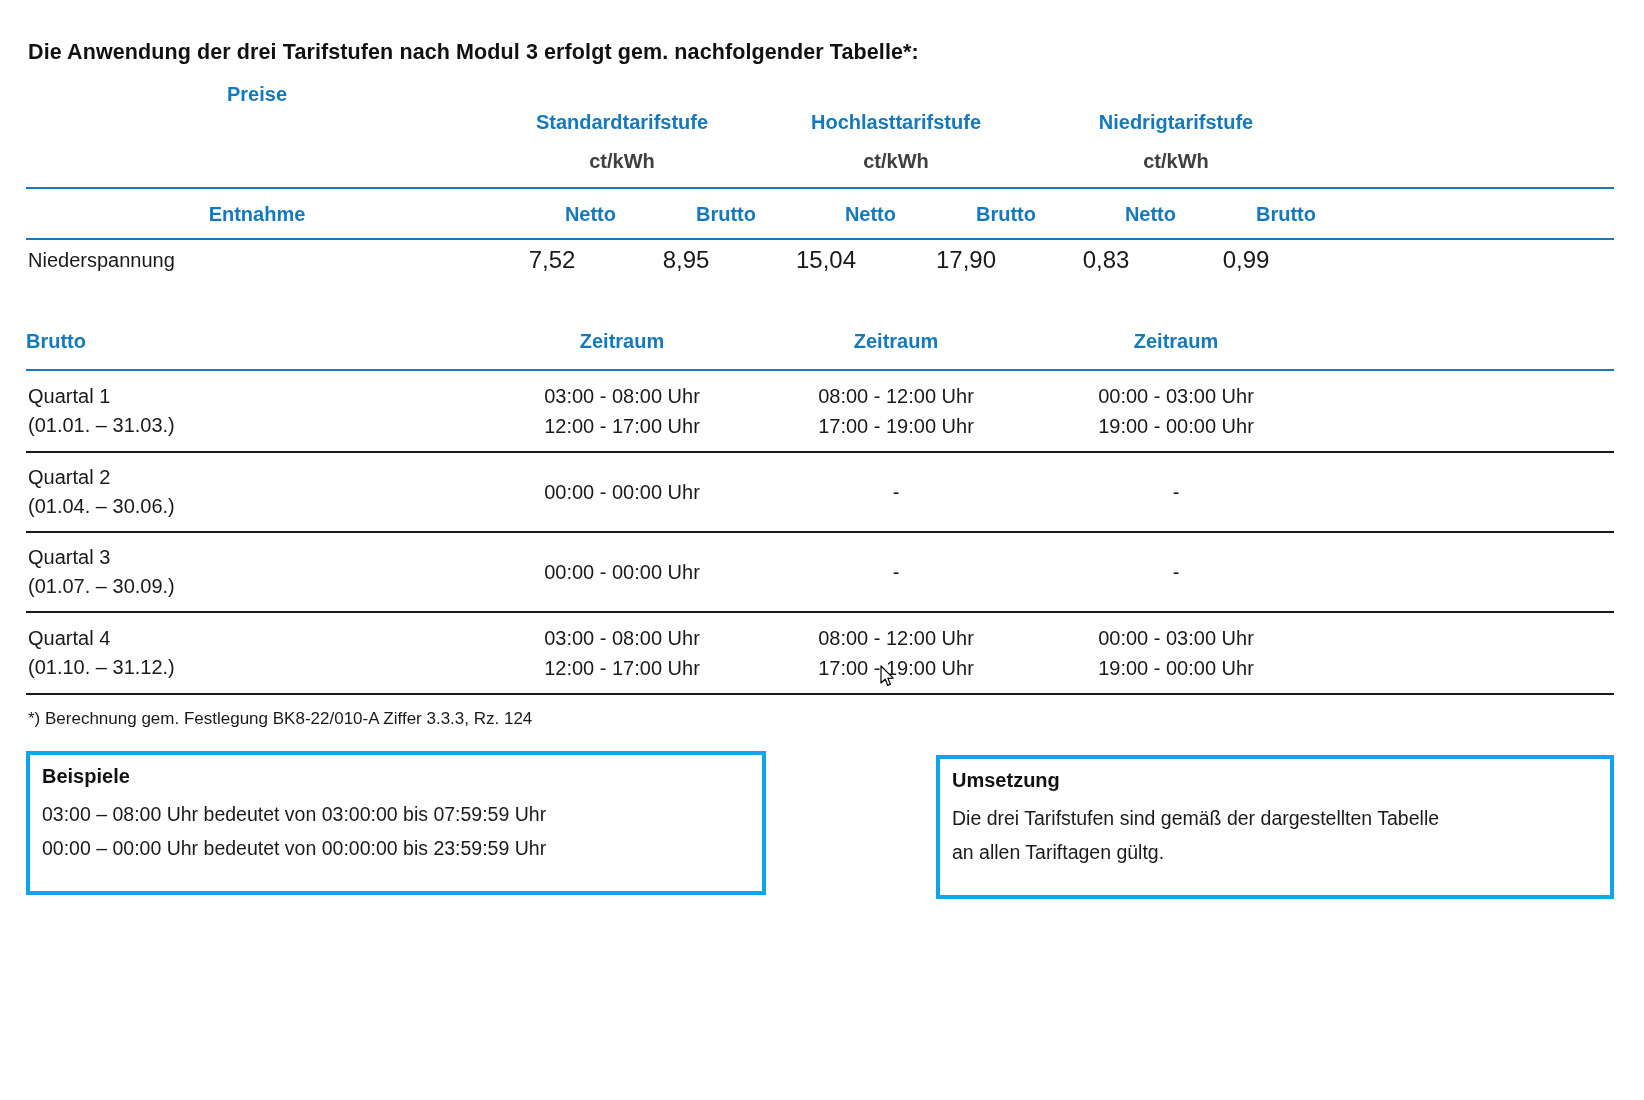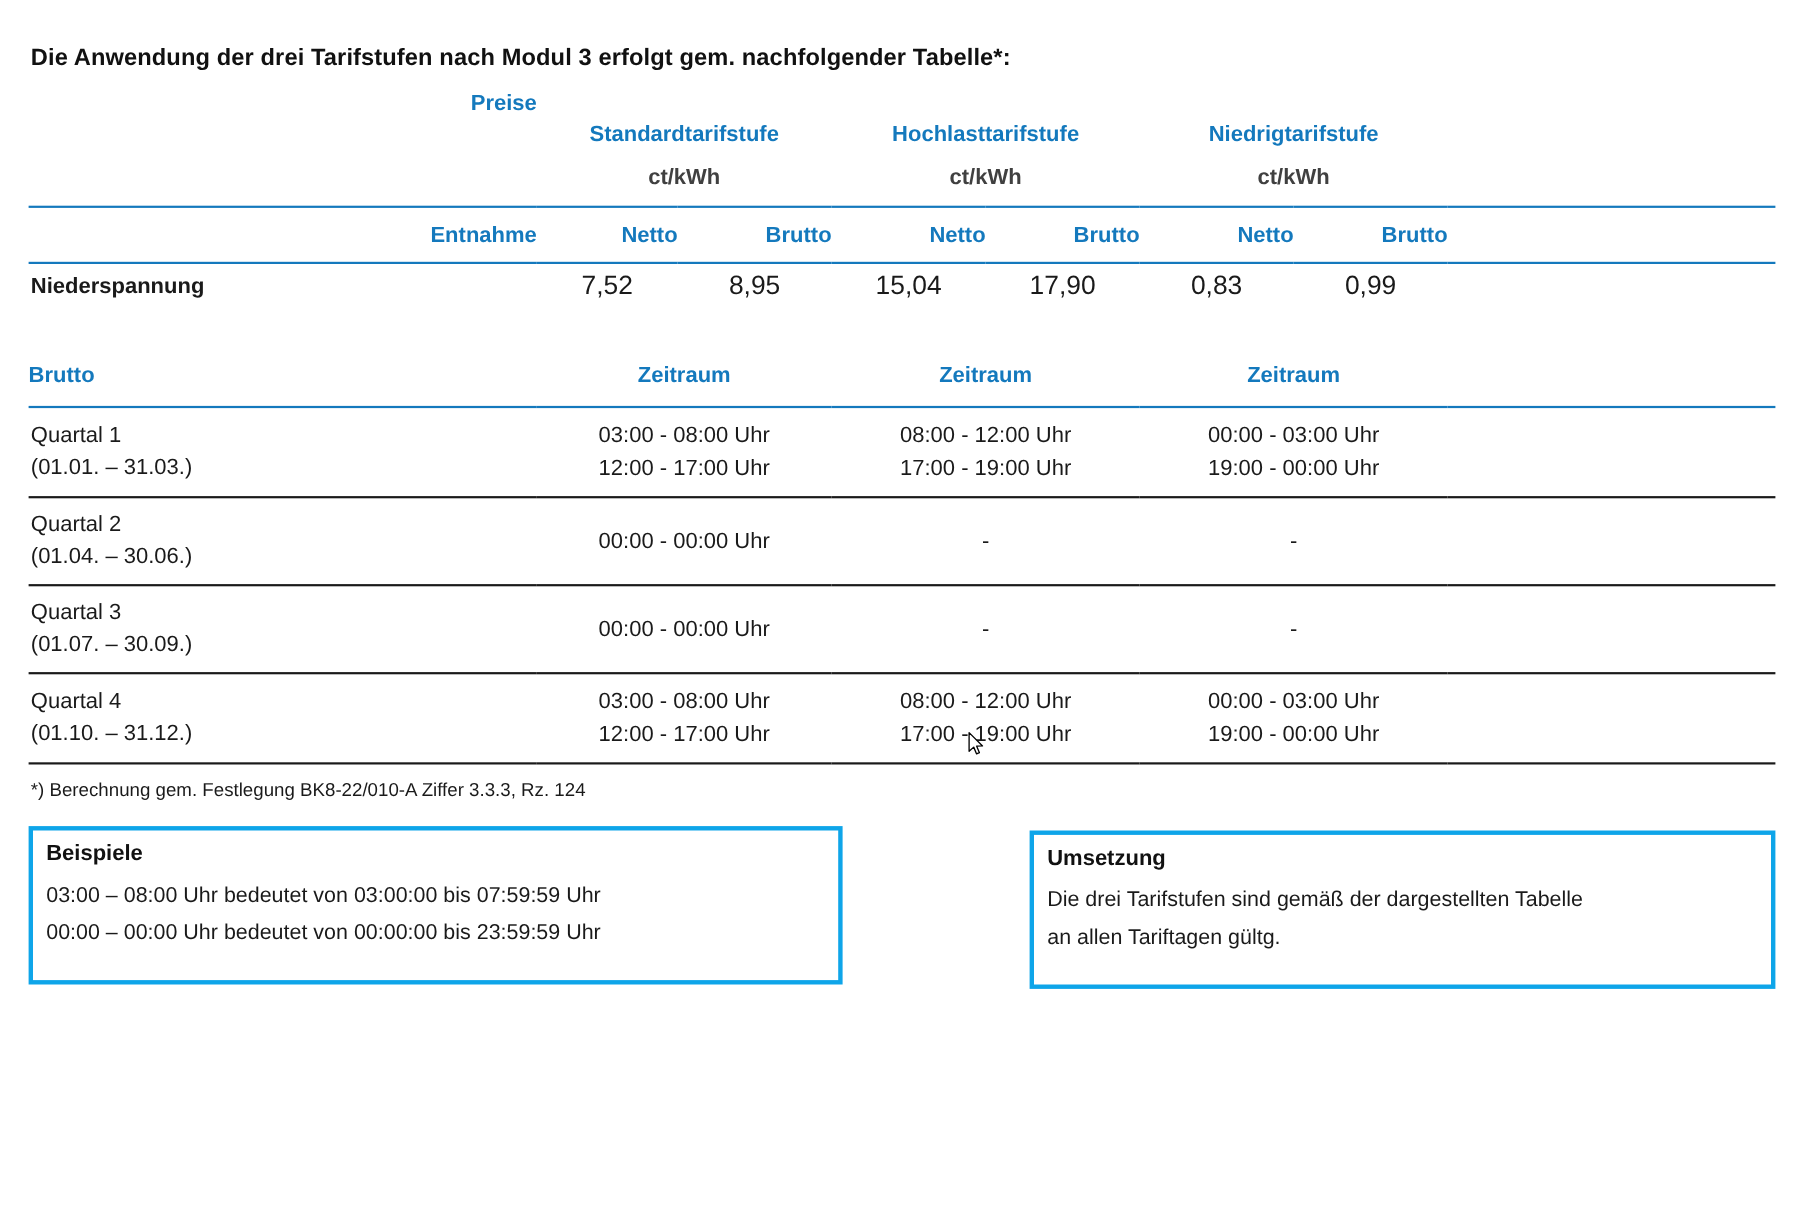--- a/index.html
+++ b/index.html
@@ -54,21 +54,21 @@
     font-size: 20px;
     font-weight: bold;
     color: #404040;
     padding-top: 16px !important;
     padding-bottom: 14px !important;
   }
   .rowlabel {
     font-size: 20px;
     font-weight: bold;
     color: #1479bd;
-    text-align: right;
+    text-align: center;
     padding-left: 2px;
   }
   .rowlabel-preise {
     vertical-align: bottom;
     padding-bottom: 28px !important;
   }
   .rule-row td {
     border-top: 2.5px solid #1479bd;
     height: 0;
     padding: 0 !important;
@@ -83,33 +83,33 @@
     line-height: 0;
   }
   .subhdr td {
     font-size: 20px;
     font-weight: bold;
     color: #1479bd;
     text-align: right;
     padding: 14px 0 12px 0;
   }
   .subhdr td.rowlabel {
-    text-align: right;
+    text-align: center;
   }
   .datarow td {
     font-size: 24px;
     text-align: center;
     padding: 6px 0 12px 0;
     color: #1a1a1a;
   }
   .datarow td.rowlabel-plain {
     text-align: left;
     font-size: 20px;
     color: #1a1a1a;
-    font-weight: bold;
+    font-weight: normal;
     padding-left: 2px;
   }
 
   
   .spacer {
     height: 38px;
   }
   .q-hdr td {
     font-size: 20px;
     font-weight: bold;

